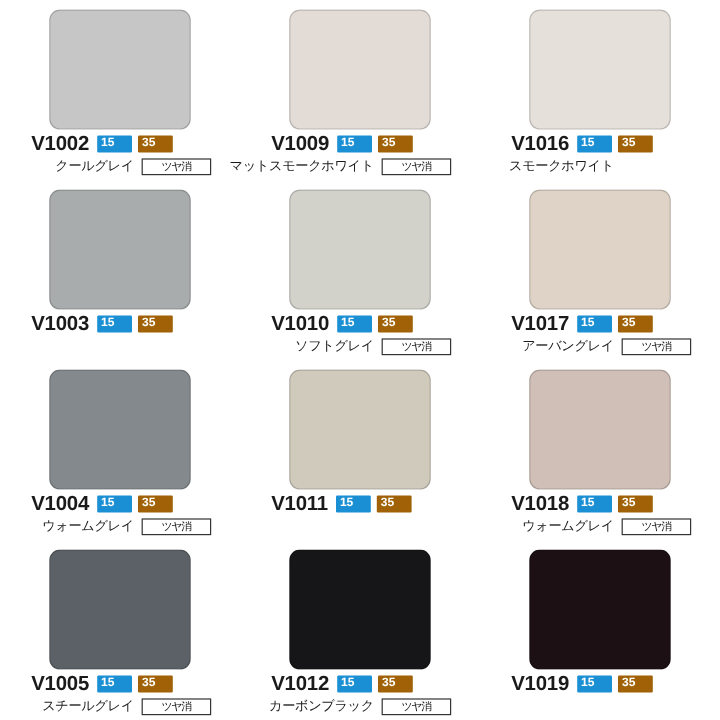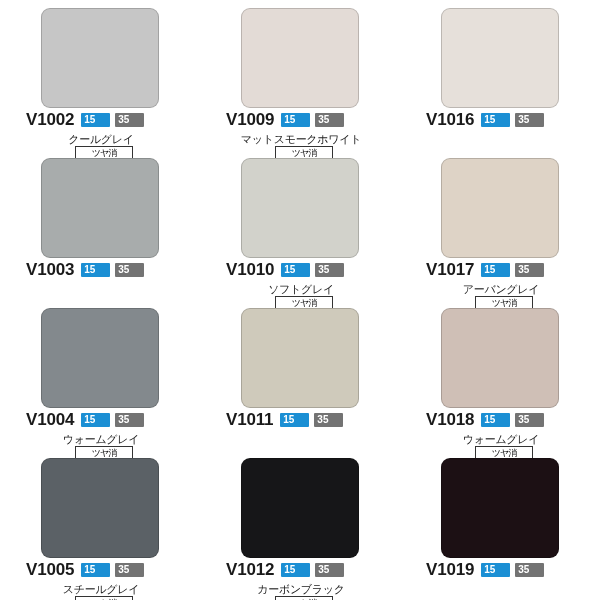--- a/index.html
+++ b/index.html
@@ -66,29 +66,28 @@
     padding: 1px 15px 2px 3px;
     font-size: 10px;
     font-weight: bold;
     color: #ffffff;
     text-align: center;
     line-height: 11px;
     border-radius: 1px;
     box-sizing: border-box;
   }
   .badge-15 { background: #1b8fd4; }
-  .badge-35 { background: #737373; }
+  .badge-35 { background: #a16207; }
 
   .name-row {
     display: flex;
     align-items: center;
-    justify-content: flex-start;
+    justify-content: flex-end;
     margin-top: 3px;
     min-height: 14px;
-    flex-direction: column;
   }
   .color-name {
     font-size: 11px;
     color: #1a1a1a;
     line-height: 14px;
     white-space: nowrap;
     letter-spacing: -0.3px;
   }
   .matte-badge {
     display: inline-block;
@@ -144,20 +143,24 @@
     <div class="swatch-cell">
       <div class="swatch-chip" style="background: rgb(230, 224, 218);"></div>
       <div class="swatch-meta">
         <div class="code-row">
           <span class="code-label">V1016</span>
           <span class="size-badges">
             <span class="size-badge badge-15">15</span>
             <span class="size-badge badge-35">35</span>
           </span>
         </div>
+        <div class="name-row">
+          <span class="color-name">スモークホワイト</span>
+          <span class="matte-badge hidden">ツヤ消</span>
+        </div>
       </div>
     </div>
     <div class="swatch-cell">
       <div class="swatch-chip" style="background: rgb(168, 172, 172);"></div>
       <div class="swatch-meta">
         <div class="code-row">
           <span class="code-label">V1003</span>
           <span class="size-badges">
             <span class="size-badge badge-15">15</span>
             <span class="size-badge badge-35">35</span>

